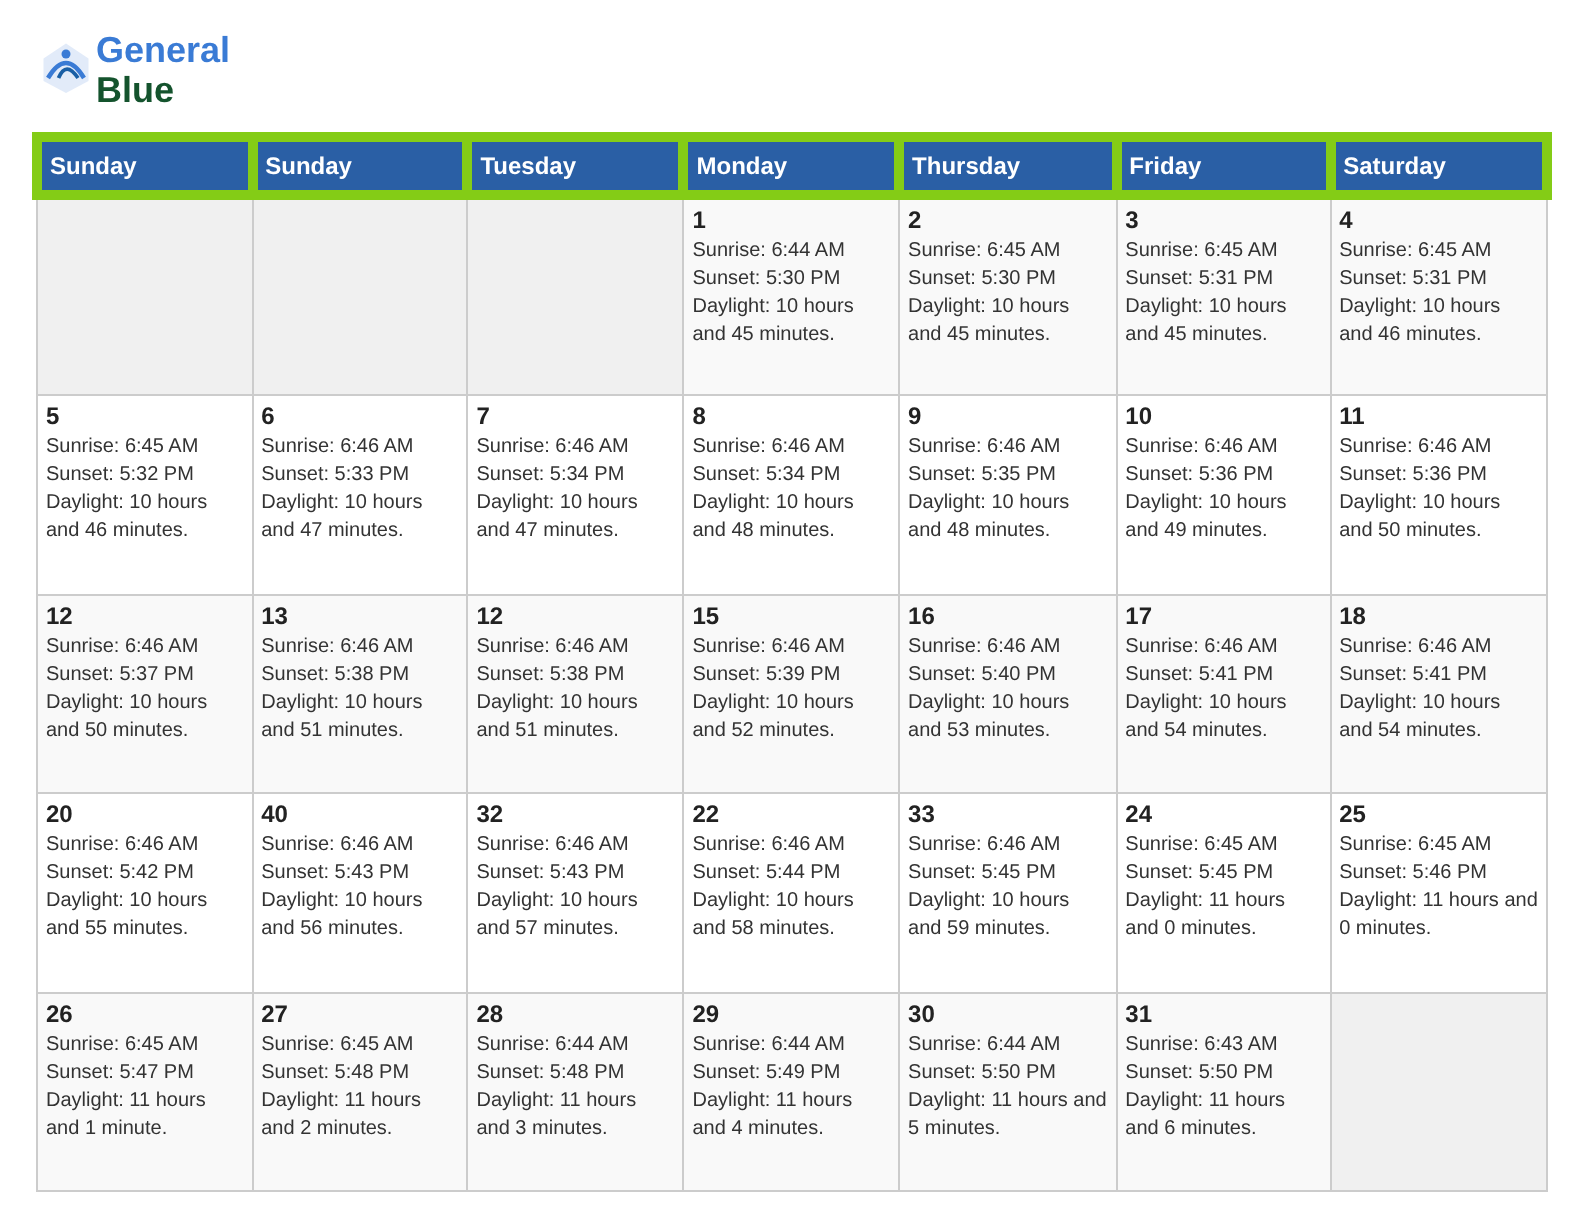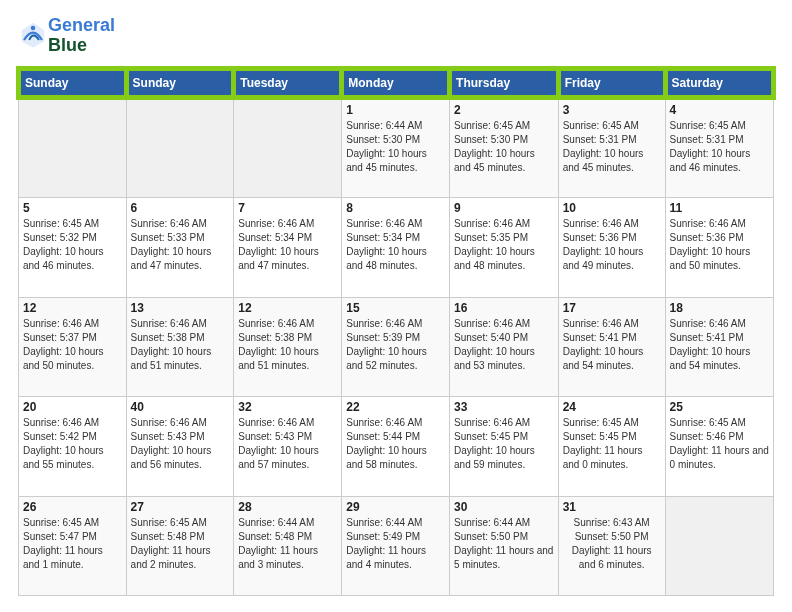--- a/index.html
+++ b/index.html
@@ -318,21 +318,21 @@
 Daylight: 11 hours and 4 minutes.</div>
           </td>
           <td>
             <span class="day-num">30</span>
             <div class="day-info" style="white-space: pre-line;">Sunrise: 6:44 AM
 Sunset: 5:50 PM
 Daylight: 11 hours and 5 minutes.</div>
           </td>
           <td>
             <span class="day-num">31</span>
-            <div class="day-info" style="white-space: pre-line; text-align: center;">Sunrise: 6:43 AM
+            <div class="day-info" style="white-space: pre-line;">Sunrise: 6:43 AM
 Sunset: 5:50 PM
 Daylight: 11 hours and 6 minutes.</div>
           </td>
           <td class="empty-cell"></td>
         </tr>
       </tbody>
   </table>
 </div>
 
 </body></html>

